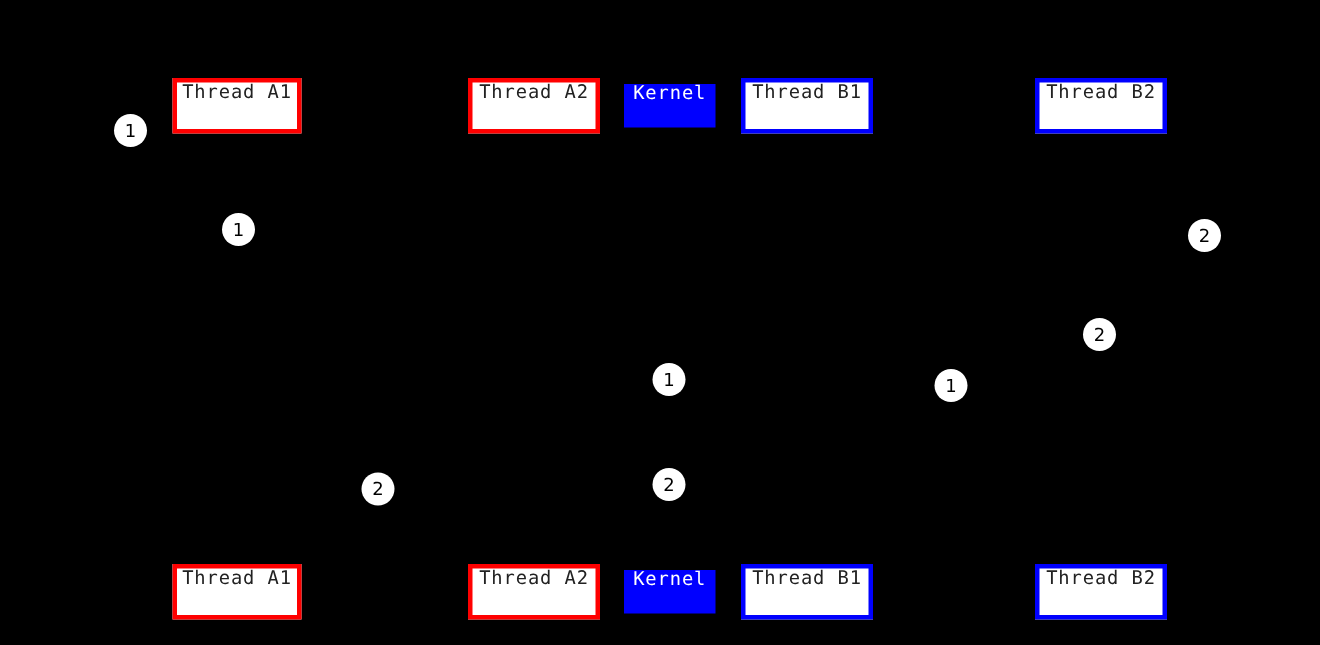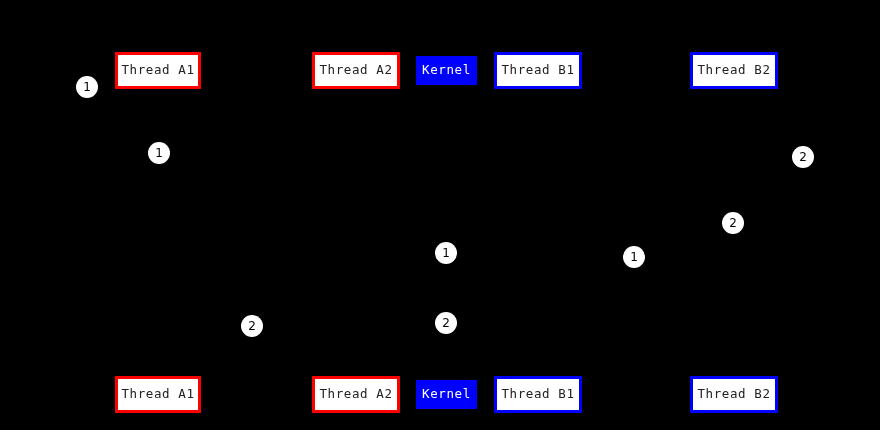--- a/index.html
+++ b/index.html
@@ -15,21 +15,20 @@
     background: #000000;
     overflow: hidden;
     font-family: "DejaVu Sans Mono", "Liberation Mono", monospace;
   }
 
   
   .participant {
     position: absolute;
     box-sizing: border-box;
     display: flex;
-    align-items: center;
     justify-content: center;
     white-space: nowrap;
     font-size: 12.5px;
     letter-spacing: 0.6px;
     line-height: 1;
   }
   .participant.filled {            
     background: #FFFFFF;
     color: #222222;
     border-width: 3px;

